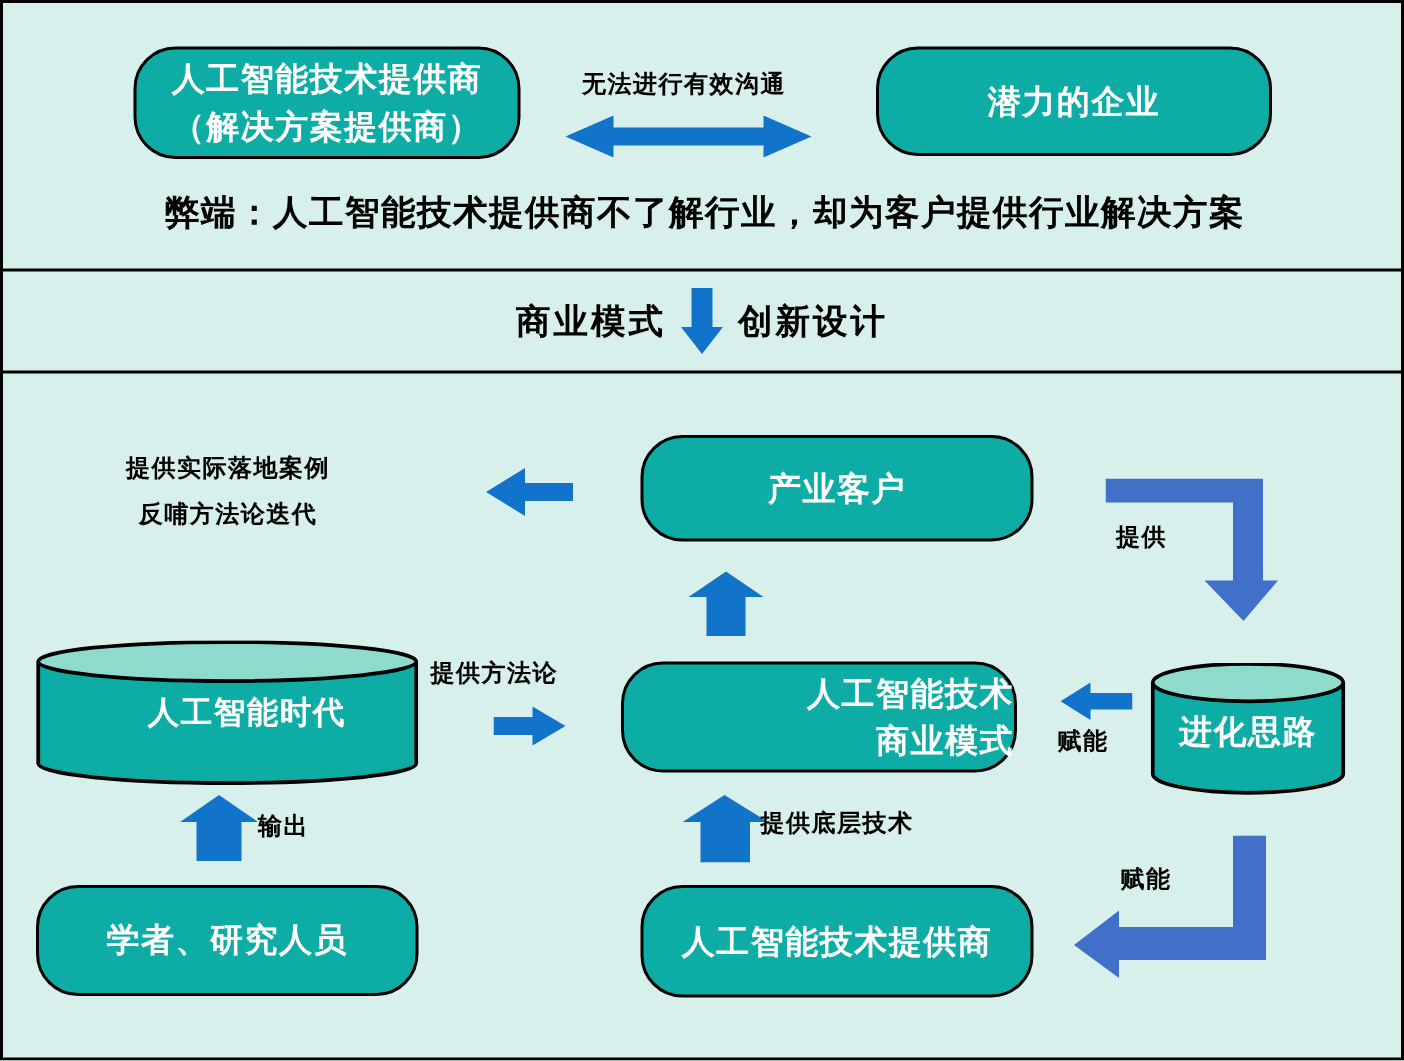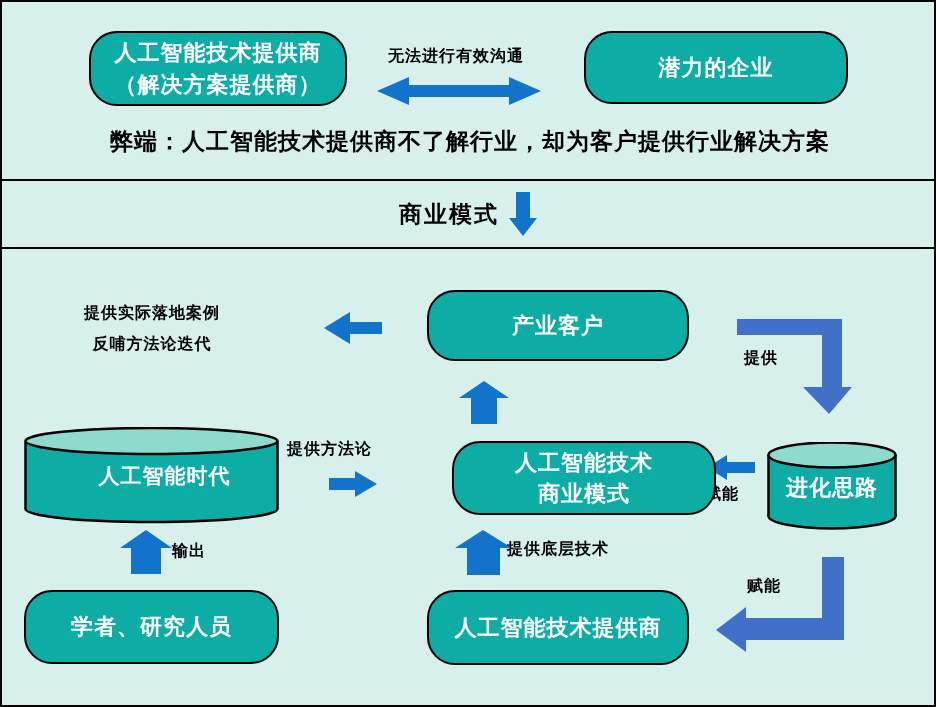--- a/index.html
+++ b/index.html
@@ -69,20 +69,21 @@
 
   <div class="lbl center" style="left:0;top:124px;width:936px;font-size:23px;">弊端：人工智能技术提供商不了解行业，却为客户提供行业解决方案</div>
 
   <div class="hline" style="top:177px;"></div>
 
   <div class="band">
     <span>商业模式</span>
     <svg width="28" height="44">
       <polygon class="fill-arrow" points="7,0 21,0 21,26 28,26 14,44 0,26 7,26"></polygon>
     </svg>
+    <span>创新设计</span>
   </div>
 
   <div class="hline" style="top:245px;"></div>
 
   <div class="lbl center" style="left:20px;top:295px;width:260px;line-height:31px;">
     <span style="display:block;">提供实际落地案例</span>
     <span style="display:block;">反哺方法论迭代</span>
   </div>
 
   <svg class="abs" style="left:322px;top:310px;" width="58" height="32">
@@ -108,21 +109,21 @@
     <line class="cyl-side" x1="128.5" y1="13" x2="128.5" y2="74"></line>
     <ellipse class="cyl-top" cx="65" cy="13" rx="63.5" ry="12.5"></ellipse>
   </svg>
   <div class="cyl-text" style="left:765px;top:472px;width:130px;font-size:22px;">进化思路</div>
 
   <svg class="abs" style="left:705px;top:453px;" width="48" height="25">
     <polygon class="fill-arrow" points="0,12.5 20,0 20,7 48,7 48,18 20,18 20,25"></polygon>
   </svg>
   <div class="lbl" style="left:703px;top:482px;">赋能</div>
 
-  <div class="node" style="left:450px;top:439px;width:264px;height:74px;line-height:31px;">
+  <div class="node" style="left:412px;top:439px;width:264px;height:74px;line-height:31px;align-items:flex-end;">
     <span>人工智能技术</span>
     <span>商业模式</span>
   </div>
 
   <div class="lbl" style="left:285px;top:437px;">提供方法论</div>
   <svg class="abs" style="left:327px;top:469px;" width="48" height="26">
     <polygon class="fill-arrow" points="0,7 26,7 26,0 48,13 26,26 26,19 0,19"></polygon>
   </svg>
 
   <svg class="abs" style="left:22px;top:425px;" width="255" height="97">

